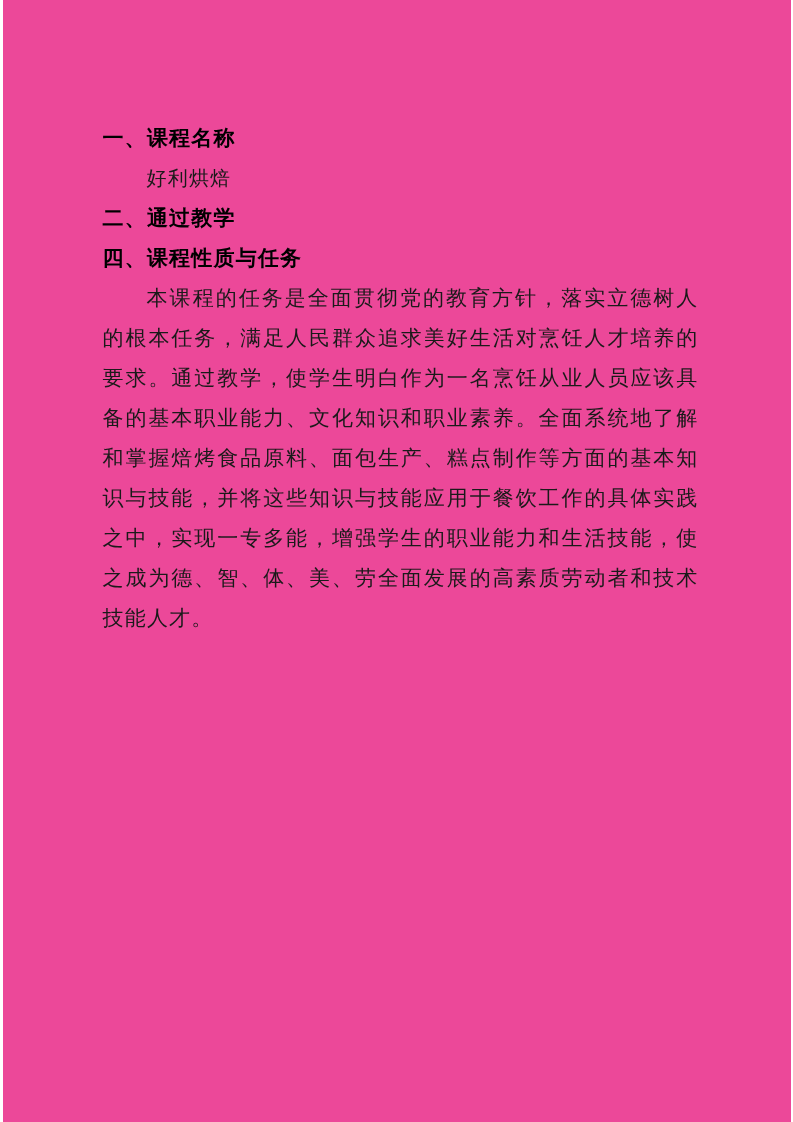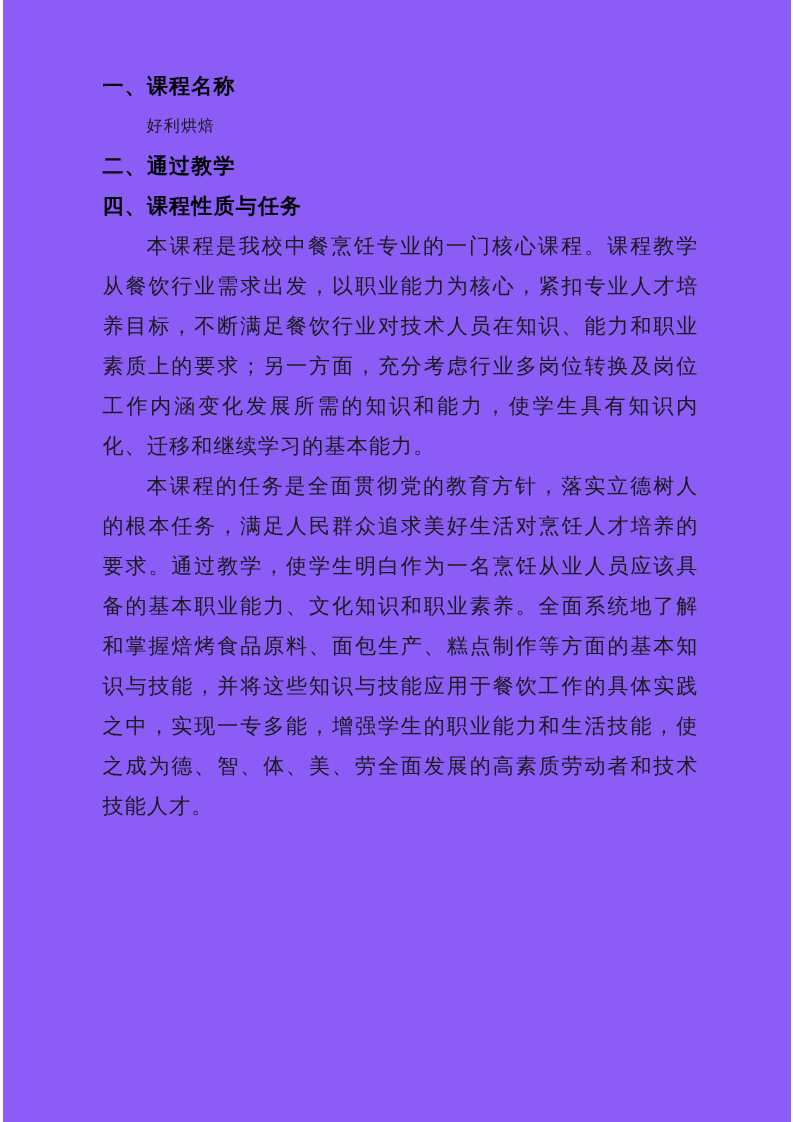--- a/index.html
+++ b/index.html
@@ -5,41 +5,41 @@
   html, body {
     margin: 0;
     padding: 0;
     background: #ffffff;
   }
   .page {
     position: relative;
     width: 788px;
     height: 1122px;
     margin: 0 auto;
-    background: #8b5cf6;
+    background: #ec4899;
     box-sizing: border-box;
-    padding: 66px 92px 0 100px;
+    padding: 118px 92px 0 100px;
     color: #000000;
     overflow: hidden;
   }
   .doc-heading {
     margin: 0;
     font-family: "Liberation Sans", "DejaVu Sans", sans-serif;
     font-weight: 700;
     font-size: 21px;
     line-height: 40px;
     letter-spacing: 1.2px;
     color: #000000;
     white-space: nowrap;
   }
   .doc-line {
     margin: 0;
     font-family: "Liberation Serif", "DejaVu Serif", serif;
     font-weight: 400;
-    font-size: 16px;
+    font-size: 20px;
     line-height: 40px;
     letter-spacing: 1.2px;
     color: #1a1a1a;
     padding-left: 44px;
     white-space: nowrap;
   }
   .doc-paragraph {
     margin: 0;
     font-family: "Liberation Serif", "DejaVu Serif", serif;
     font-weight: 400;
@@ -57,16 +57,15 @@
 
 <div class="page">
 
   <h2 class="doc-heading">一、课程名称</h2>
   <p class="doc-line">好利烘焙</p>
 
   <h2 class="doc-heading">二、通过教学</h2>
 
 
   <h2 class="doc-heading">四、课程性质与任务</h2>
-  <p class="doc-paragraph">本课程是我校中餐烹饪专业的一门核心课程。课程教学从餐饮行业需求出发，以职业能力为核心，紧扣专业人才培养目标，不断满足餐饮行业对技术人员在知识、能力和职业素质上的要求；另一方面，充分考虑行业多岗位转换及岗位工作内涵变化发展所需的知识和能力，使学生具有知识内化、迁移和继续学习的基本能力。</p>
   <p class="doc-paragraph">本课程的任务是全面贯彻党的教育方针，落实立德树人的根本任务，满足人民群众追求美好生活对烹饪人才培养的要求。通过教学，使学生明白作为一名烹饪从业人员应该具备的基本职业能力、文化知识和职业素养。全面系统地了解和掌握焙烤食品原料、面包生产、糕点制作等方面的基本知识与技能，并将这些知识与技能应用于餐饮工作的具体实践之中，实现一专多能，增强学生的职业能力和生活技能，使之成为德、智、体、美、劳全面发展的高素质劳动者和技术技能人才。</p>
 
 </div>
 
 </body></html>

